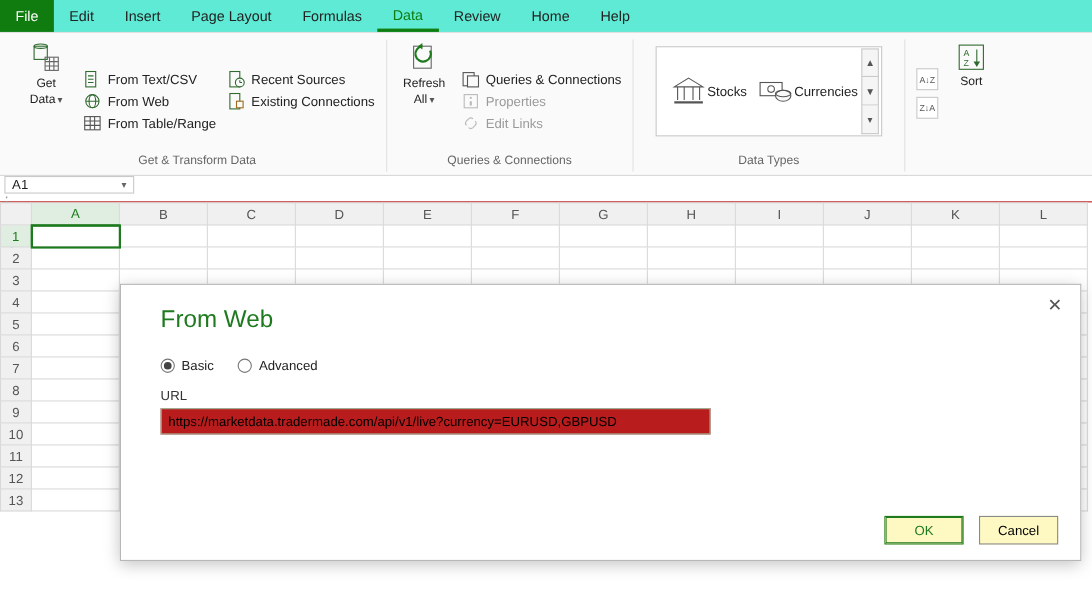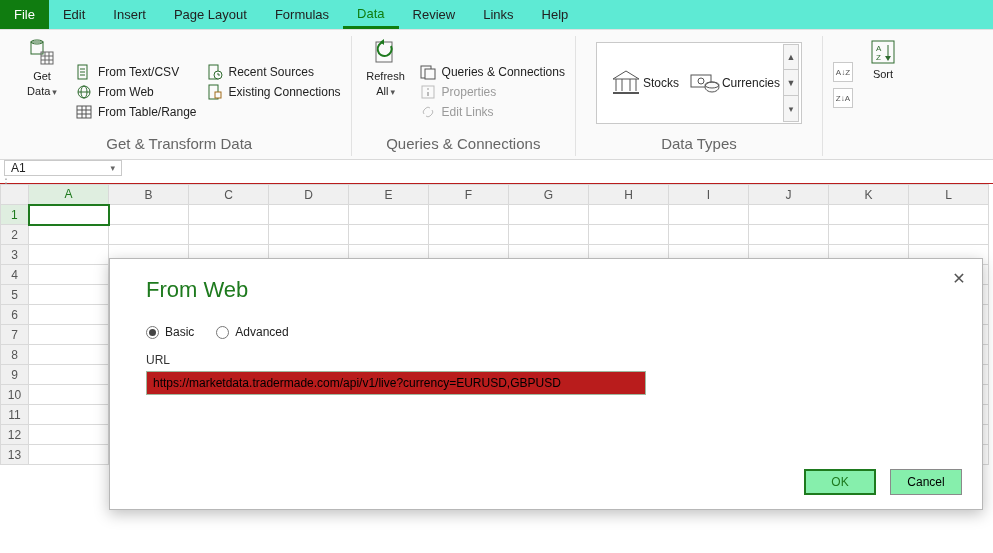--- a/index.html
+++ b/index.html
@@ -5,21 +5,21 @@
   * { box-sizing: border-box; }
   html, body { margin:0; padding:0; font-family: "Segoe UI", Arial, sans-serif; font-size:12px; color:#222; background:#fff; width:993px; height:553px; overflow:hidden; position:relative; }
   .menu-bar { display:flex; align-items:stretch; height:30px; border-bottom:1px solid #e1e1e1; background:#5eead4; }
   .menu-item { display:flex; align-items:center; padding:0 14px; font-size:13px; cursor:pointer; }
   .menu-item.file { background:#107c10; color:#fff; }
   .menu-item.active { color:#0f7d0f; border-bottom:3px solid #0f7d0f; }
   .ribbon { display:flex; align-items:flex-start; height:130px; background:#fafafa; border-bottom:1px solid #d9d9d9; padding:6px 0 0 8px; }
   .ribbon-group { display:flex; flex-direction:column; align-items:center; border-right:1px solid #e2e2e2; padding:0 10px; height:120px; }
   .ribbon-group:last-child { border-right:none;align-items:flex-end; }
   .group-body { display:flex; align-items:flex-start; gap:10px; height:94px; }
-  .group-label { font-size:15px; color:#666; text-align:center; margin-top:auto; padding:2px 0 4px; }
+  .group-label { font-size:11px; color:#666; text-align:center; margin-top:auto; padding:2px 0 4px; }
   .big-button { display:flex; flex-direction:column; align-items:center; justify-content:flex-start; width:48px; padding-top:2px; cursor:pointer; text-align:center; }
   .big-button .lbl { font-size:11px; line-height:13px; margin-top:2px; }
   .small-item { display:flex; align-items:center; gap:6px; padding:2px 0; cursor:pointer; font-size:12px; }
   .small-item.disabled { color:#9a9a9a; cursor:default; }
   .stack { display:flex; flex-direction:column;margin-top:26px; }
   .icon { display:inline-flex; align-items:center; justify-content:center; }
   .data-types-box { border:1px solid #c9c9c9; background:#fff; display:flex; align-items:center; height:82px; padding:0 2px; }
   .dt-item { display:flex; align-items:center; justify-content:center; width:90px; cursor:pointer; font-size:12px; }
   .dt-spinner { display:flex; flex-direction:column; margin-left:4px; }
   .dt-spinner div { width:16px; height:26px; border:1px solid #c9c9c9; display:flex; align-items:center; justify-content:center; cursor:pointer; font-size:9px; color:#555; background:#f5f5f5; }
@@ -48,37 +48,37 @@
   .dialog { position:absolute; left:109px; top:258px; width:874px; height:252px; background:#fff; border:1px solid #b7b7b7; box-shadow:0 4px 14px rgba(0,0,0,.25); padding:18px 26px 16px 36px; }
   .dialog-close { position:absolute; right:10px; top:6px; width:26px; height:26px; display:flex; align-items:center; justify-content:center; cursor:pointer; font-size:16px; color:#555;}
   .dialog h2 { margin:0 0 22px 0; font-weight:normal; color:#1e7a1e; font-size:22px; }
   .radio-row { display:flex; gap:22px; align-items:center; margin-bottom:14px; }
   .radio { display:inline-flex; align-items:center; gap:6px; cursor:pointer; }
   .radio .dot { width:13px; height:13px; border-radius:50%; border:1px solid #777; display:inline-flex; align-items:center; justify-content:center;}
   .radio.checked .dot::after { content:""; width:7px; height:7px; border-radius:50%; background:#444;}
   .field-label { font-size:12px; color:#333; margin-bottom:4px; }
   .url-input { width:500px; height:24px; border:1px solid #9fb89f; padding:0 6px; font-size:12px; outline:none; background:#b91c1c;}
   .dialog-buttons { position:absolute; right:20px; bottom:14px; display:flex; gap:14px;}
-  .dlg-btn { min-width:72px; height:26px; border:1px solid #8a8a8a; background:#86efac; cursor:pointer; font-size:12px; }
+  .dlg-btn { min-width:72px; height:26px; border:1px solid #8a8a8a; background:#fef9c3; cursor:pointer; font-size:12px; }
   .dlg-btn.primary { border:1px solid #1e7a1e; box-shadow:inset 0 0 0 1px #1e7a1e; color:#1e7a1e;}
   svg { display:block; }
   .caret { font-size:9px; color:#555; margin-left:2px;}
 </style>
 </head>
 <body>
 
 <div class="menu-bar">
   <div class="menu-item file">File</div>
   <div class="menu-item">Edit</div>
   <div class="menu-item">Insert</div>
   <div class="menu-item">Page Layout</div>
   <div class="menu-item">Formulas</div>
   <div class="menu-item active">Data</div>
   <div class="menu-item">Review</div>
-  <div class="menu-item">Links</div>
+  <div class="menu-item">Home</div>
   <div class="menu-item">Help</div>
 </div>
 
 <div class="ribbon">
 
   <div class="ribbon-group">
     <div class="group-body">
       <div class="big-button">
         <span class="icon">
           <svg width="30" height="30">

